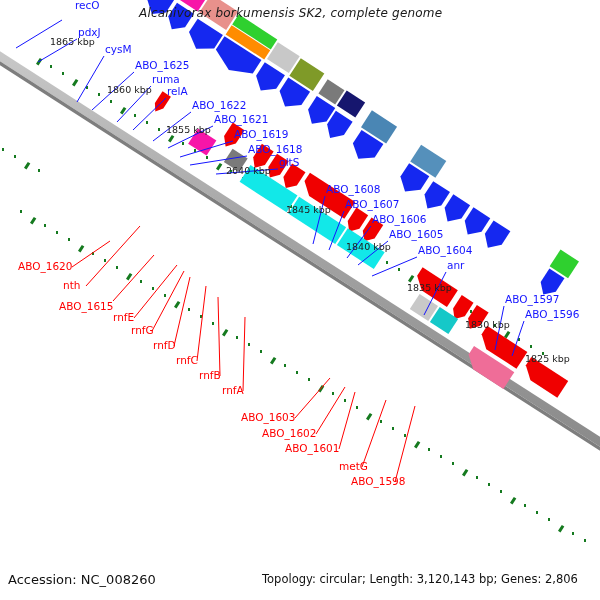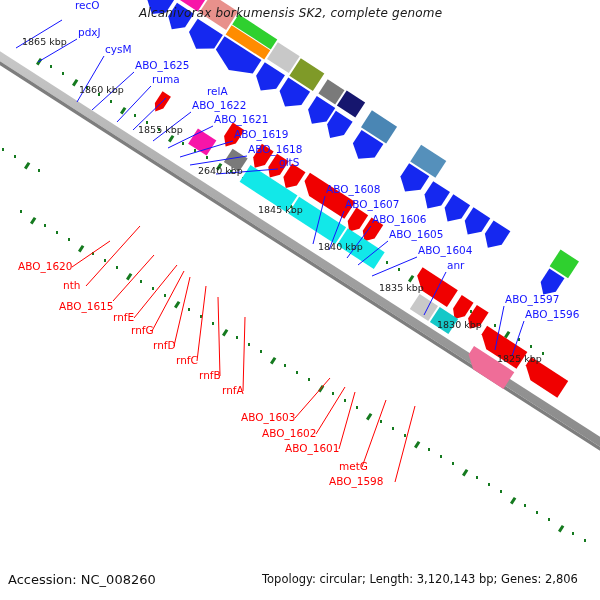--- a/index.html
+++ b/index.html
@@ -17,21 +17,21 @@
   }
   .footer-left{
     position:absolute;left:8px;top:572px;font-size:13px;color:#111;white-space:nowrap;
   }
   .footer-right{
     position:absolute;left:262px;top:572px;font-size:11.5px;color:#111;white-space:nowrap;
   }
   .lbl{position:absolute;white-space:nowrap;font-size:10.5px;line-height:11px;}
   .lbl.blue{color:#1414ff;}
   .lbl.red{color:#ff0000;}
-  .lbl.black{color:#202020;font-size:9.5px;}
+  .lbl.black{color:#202020;font-size:9.5px;margin-left:28px;}
 </style>
 </head>
 <body>
 
 <div id="stage">
 
   <svg width="600" height="600">
     <defs>
       <linearGradient id="axisGrad" x1="0" y1="0" x2="0" y2="1">
         <stop offset="0%" stop-color="#c9c9c9"></stop>
@@ -302,21 +302,21 @@
       <div class="lbl black" style="left: 379px; top: 282px;">1835 kbp</div>
       <div class="lbl black" style="left: 437px; top: 319px;">1830 kbp</div>
       <div class="lbl black" style="left: 497px; top: 353px;">1825 kbp</div>
     </div>
   <div id="fwd-labels">
       <div class="lbl blue" style="left: 63px; top: 0; margin-left: 12px;">recO</div>
       <div class="lbl blue" style="left: 78px; top: 27px;">pdxJ</div>
       <div class="lbl blue" style="left: 105px; top: 44px;">cysM</div>
       <div class="lbl blue" style="left: 135px; top: 60px;">ABO_1625</div>
       <div class="lbl blue" style="left: 152px; top: 74px;">ruma</div>
-      <div class="lbl blue" style="left: 167px; top: 86px; margin-left: 40px;">relA</div>
+      <div class="lbl blue" style="left: 167px; top: 86px;">relA</div>
       <div class="lbl blue" style="left: 192px; top: 100px;">ABO_1622</div>
       <div class="lbl blue" style="left: 214px; top: 114px;">ABO_1621</div>
       <div class="lbl blue" style="left: 234px; top: 129px;">ABO_1619</div>
       <div class="lbl blue" style="left: 248px; top: 144px;">ABO_1618</div>
       <div class="lbl blue" style="left: 279px; top: 157px;">gltS</div>
       <div class="lbl blue" style="left: 326px; top: 184px;">ABO_1608</div>
       <div class="lbl blue" style="left: 345px; top: 199px;">ABO_1607</div>
       <div class="lbl blue" style="left: 372px; top: 214px;">ABO_1606</div>
       <div class="lbl blue" style="left: 389px; top: 229px;">ABO_1605</div>
       <div class="lbl blue" style="left: 418px; top: 245px;">ABO_1604</div>
@@ -331,18 +331,18 @@
       <div class="lbl red" style="left: 113px; top: 312px;">rnfE</div>
       <div class="lbl red" style="left: 131px; top: 325px;">rnfG</div>
       <div class="lbl red" style="left: 153px; top: 340px;">rnfD</div>
       <div class="lbl red" style="left: 176px; top: 355px;">rnfC</div>
       <div class="lbl red" style="left: 199px; top: 370px;">rnfB</div>
       <div class="lbl red" style="left: 222px; top: 385px;">rnfA</div>
       <div class="lbl red" style="left: 241px; top: 412px;">ABO_1603</div>
       <div class="lbl red" style="left: 262px; top: 428px;">ABO_1602</div>
       <div class="lbl red" style="left: 285px; top: 443px;">ABO_1601</div>
       <div class="lbl red" style="left: 339px; top: 461px;">metG</div>
-      <div class="lbl red" style="left: 329px; top: 476px;">ABO_1598</div>
+      <div class="lbl red" style="left: 351px; top: 476px;">ABO_1598</div>
     </div>
 
   <div class="footer-left">Accession: NC_008260</div>
   <div class="footer-right">Topology: circular; Length: 3,120,143 bp; Genes: 2,806</div>
 </div>
 
 </body></html>

